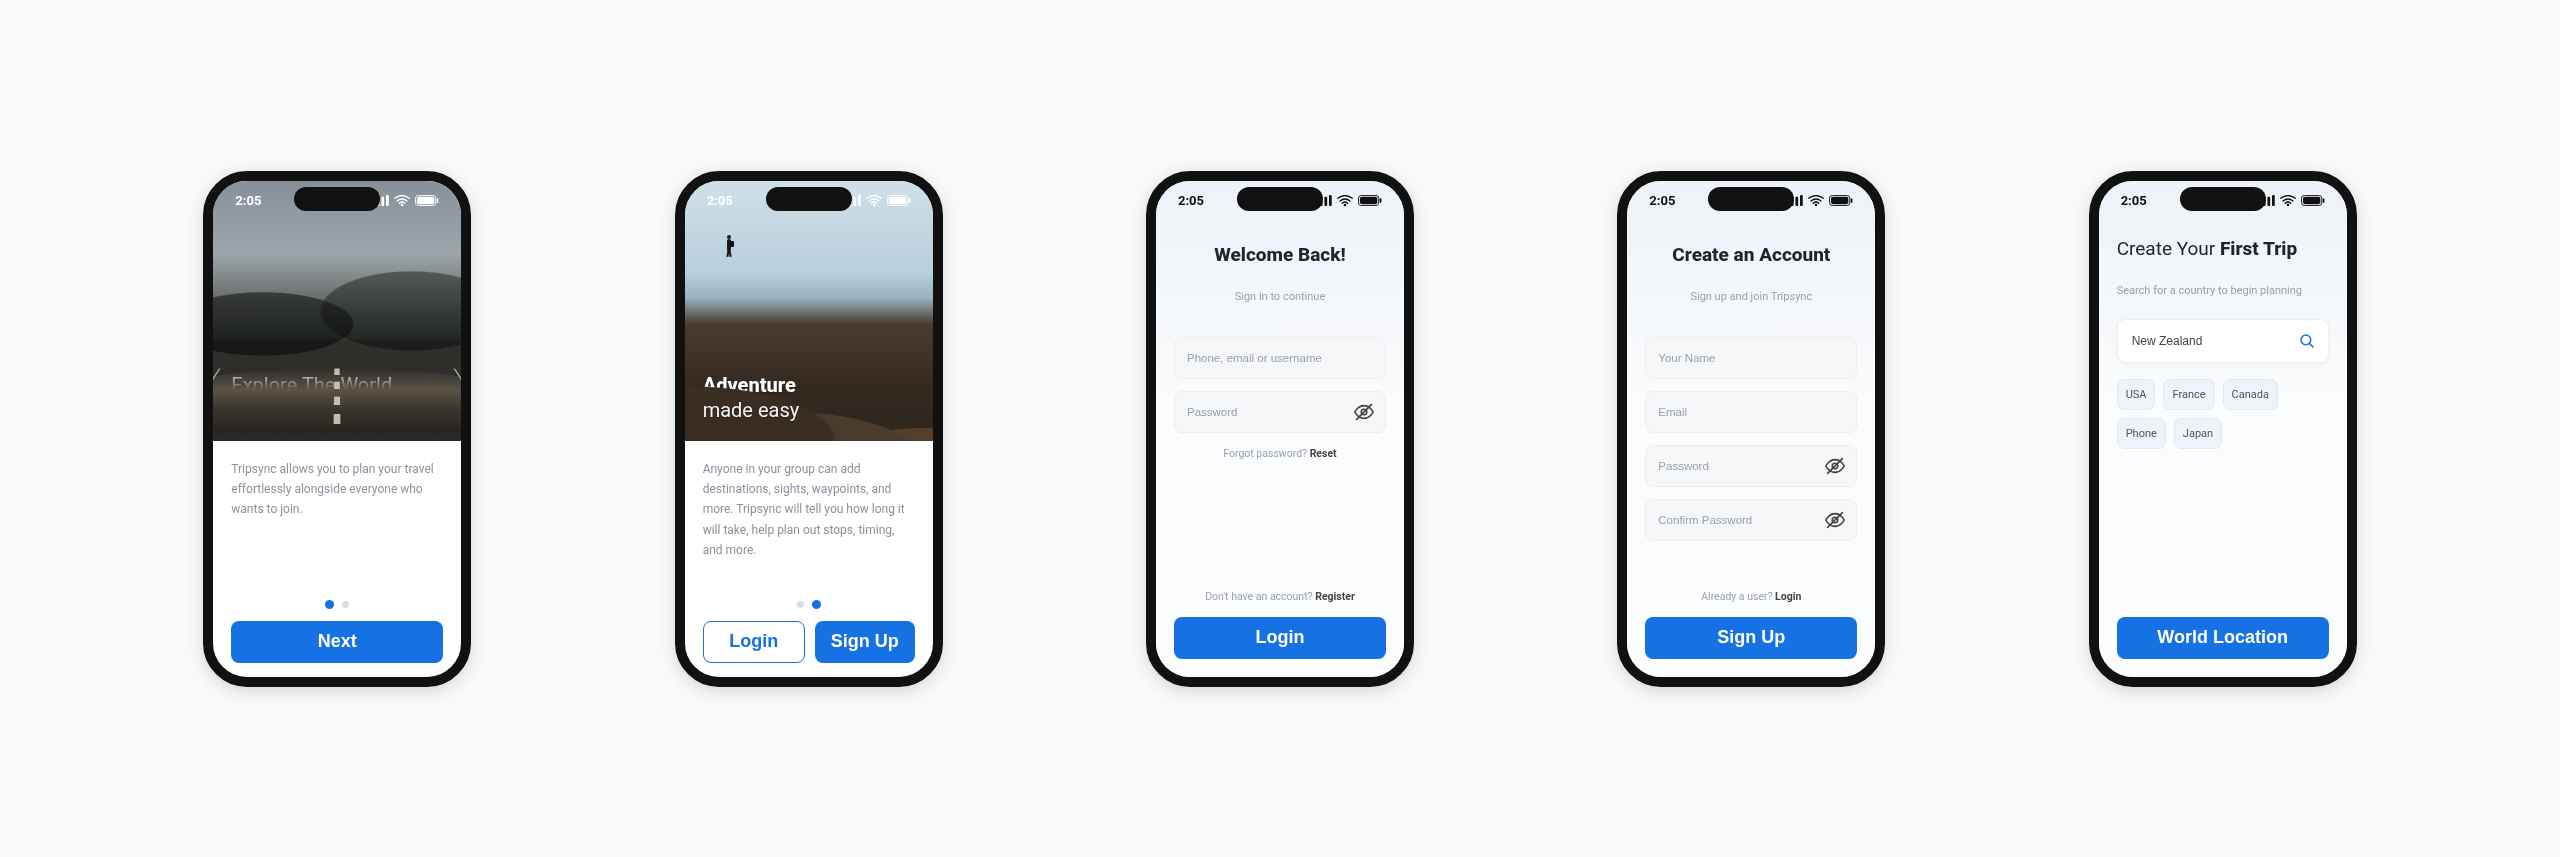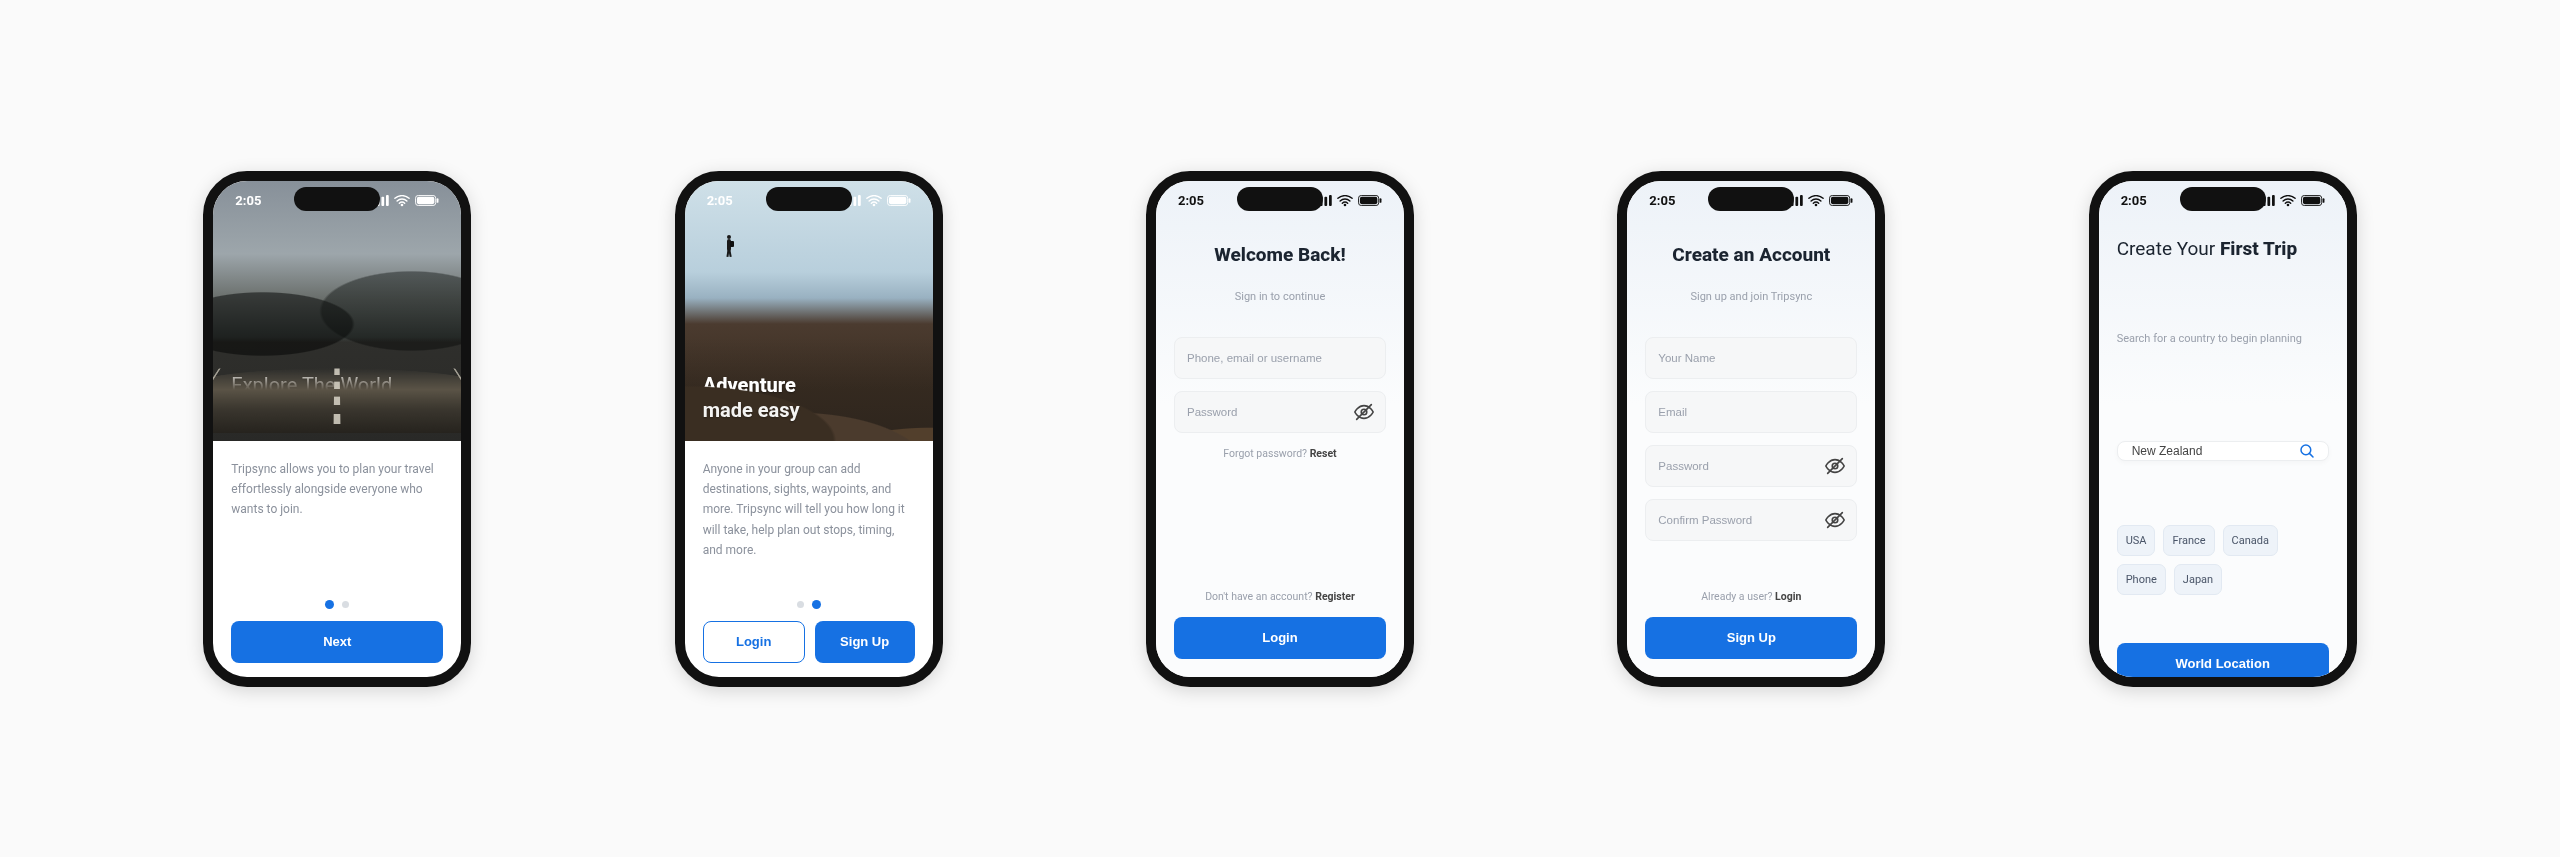--- a/index.html
+++ b/index.html
@@ -25,21 +25,21 @@
   .status-bar{position:absolute;top:0;left:0;right:0;height:40px;display:flex;align-items:center;justify-content:space-between;padding:0 22px 0 22px;font-size:13px;font-weight:700;z-index:4;}
   .status-icons{display:flex;align-items:center;gap:5px;}
   .status-icons svg{display:block;}
 
   .screen{position:absolute;inset:0;display:flex;flex-direction:column;}
 
   
   .hero{height:260px;position:relative;display:flex;align-items:flex-end;padding:18px;box-sizing:border-box;color:#fff;}
   .hero-title{font-size:20px;font-weight:400;line-height:1.25;text-shadow:0 1px 2px rgba(0,0,0,.35);} 
   .hero-title .bold{font-weight:800;}
-  .hero-title .med{font-weight:700;opacity:.95;margin-top:16px;}
+  .hero-title .med{font-weight:400;opacity:.95;margin-top:16px;}
   .hero1{background:
     radial-gradient(circle at 70% 20%, rgba(120,130,140,.0) 0, rgba(120,130,140,.0) 40%),
     linear-gradient(to top, rgba(30,30,30,.35) 0%, rgba(30,30,30,.0) 40%),
     linear-gradient(to bottom, #879099 0%, #9da6ab 28%, #6a6f6c 45%, #3c423f 60%, #2f2f2c 62%);
   }
   .hero1::before{ 
     content:"";position:absolute;inset:0;background:
       radial-gradient(120% 40% at 20% 55%, rgba(40,44,42,.6) 0 30%, transparent 31%),
       radial-gradient(120% 50% at 80% 50%, rgba(70,76,74,.55) 0 30%, transparent 31%);
     mix-blend-mode:multiply;
@@ -72,21 +72,21 @@
   .hiker .leg{position:absolute;top:14px;width:2px;height:8px;background:#1a1a1a;}
   .hiker .leg.l{left:4px;transform:rotate(8deg);} .hiker .leg.r{left:6px;transform:rotate(-10deg);}
 
   .onb-body{flex:1;padding:18px 18px 14px;display:flex;flex-direction:column;}
   .onb-desc{font-size:12px;line-height:1.7;color:var(--muted2);}
   .spacer{flex:1;}
   .dots{display:flex;gap:8px;justify-content:center;margin-bottom:12px;}
   .dot{width:7px;height:7px;border-radius:50%;background:#d9dde2;}
   .dot.active{background:var(--blue);width:9px;height:9px;margin-top:-1px;}
 
-  .btn{height:42px;border-radius:8px;border:none;font-size:13px;font-weight:700;cursor:pointer;display:flex;align-items:center;justify-content:center;}
+  .btn{height:42px;border-radius:8px;border:none;font-size:18px;font-weight:700;cursor:pointer;display:flex;align-items:center;justify-content:center;}
   .btn.primary{background:var(--blue);color:#fff;}
   .btn.outline{background:#fff;color:var(--blue);border:1.5px solid var(--blue);}
   .btn-row{display:flex;gap:10px;}
   .btn-row .btn{flex:1;}
 
   
   .auth{position:absolute;inset:0;padding:62px 18px 18px;display:flex;flex-direction:column;background:linear-gradient(to bottom,#edf2f8 0%, #fbfcfd 45%);box-sizing:border-box;}
   .auth h1{font-size:19px;font-weight:800;margin:0;text-align:center;color:#1b2430;}
   .auth .sub{font-size:11px;color:var(--muted);text-align:center;margin-top:24px;}
   .fields{margin-top:34px;display:flex;flex-direction:column;gap:12px;}
@@ -332,21 +332,21 @@
             <use href="#i-signal"></use>
           </svg>
         <svg width="16" height="12">
             <use href="#i-wifi"></use>
           </svg>
         <svg width="24" height="11">
             <use href="#i-battery"></use>
           </svg>
       </div>
     </div>
-    <div class="auth" style="padding-top:56px;gap:48px;">
+    <div class="auth" style="padding-top:56px;">
       <h1 style="text-align:left">
         <span class="light">Create Your </span><span>First Trip</span>
       </h1>
       <div class="sub" style="text-align:left">Search for a country to begin planning</div>
       <div style="height:22px"></div>
       <div class="search-field">
         <input value="New Zealand" style="">
         <svg class="search-icon">
             <use href="#i-search"></use>
           </svg>

